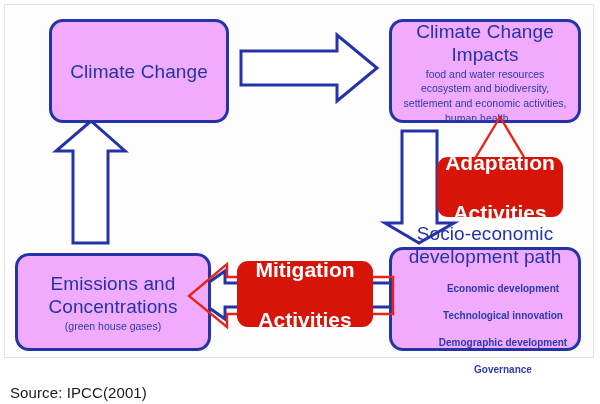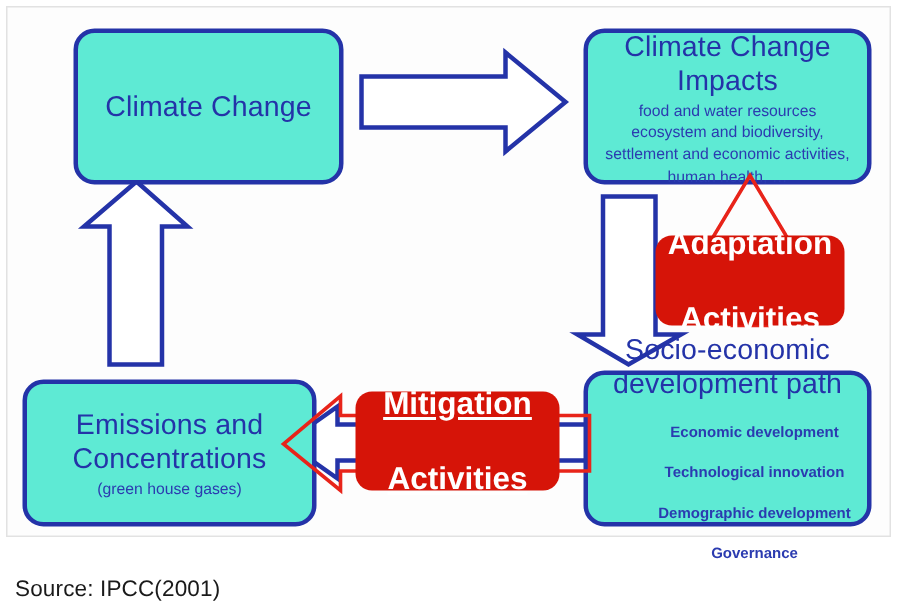--- a/index.html
+++ b/index.html
@@ -13,21 +13,21 @@
   #diagram-frame{
     position:absolute;
     left:4px; top:4px;
     width:590px; height:354px;
     background:#fdfdfd;
     border:1px solid #e2e2e2;
     box-sizing:border-box;
   }
   .gbox{
     position:absolute;
-    background:#5eead4;
+    background:#f0abfc;
     border:3px solid #2433a8;
     border-radius:14px;
     box-sizing:border-box;
     text-align:center;
     color:#2433a8;
     display:flex;
     flex-direction:column;
     align-items:center;
     justify-content:center;
     z-index:3;
@@ -69,21 +69,21 @@
     flex-direction:column;
     align-items:center;
     justify-content:center;
     text-align:center;
     z-index:6;
     line-height:25px;
     font-size:21px;
     gap:25px;
   }
   #box-adaptation{ left:432px; top:152px; width:126px; height:60px; }
-  #box-mitigation{ left:232px; top:256px; width:136px; height:66px;text-decoration:underline; }
+  #box-mitigation{ left:232px; top:256px; width:136px; height:66px; }
 
   #source-caption{
     position:absolute;
     left:10px; top:384px;
     font-size:15px;
     color:#1a1a1a;
     letter-spacing:.1px;
   }
   .arrow-layer{position:absolute;left:0;top:0;z-index:2;}
   .arrow-layer-red{position:absolute;left:0;top:0;z-index:4;}

